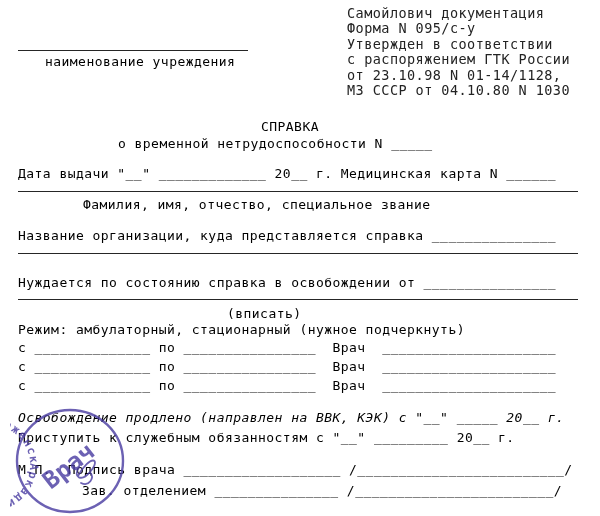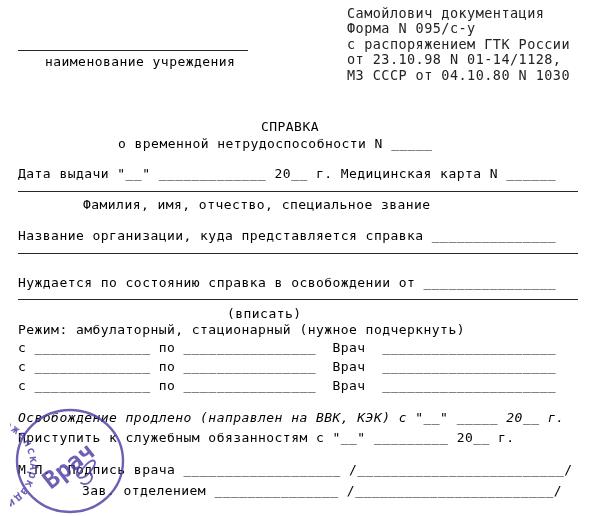--- a/index.html
+++ b/index.html
@@ -52,20 +52,21 @@
 <body>
 
 <div id="form-page">
 
   <div class="rule" style="left:18px; top:50px; width:230px;"></div>
   <div class="line" style="left:45px; top:54px;">наименование учреждения</div>
 
   <div id="doc-info">
     <div class="docinfo-line">Самойлович документация</div>
     <div class="docinfo-line">Форма N 095/с-у</div>
+    <div class="docinfo-line">Утвержден в соответствии</div>
     <div class="docinfo-line">с распоряжением ГТК России</div>
     <div class="docinfo-line">от 23.10.98 N 01-14/1128,</div>
     <div class="docinfo-line">МЗ СССР от 04.10.80 N 1030</div>
   </div>
 
   <div class="line" style="left:261px; top:119px;">СПРАВКА</div>
   <div class="line" style="left:118px; top:136px;">о временной нетрудоспособности N _____</div>
 
   <div class="line" style="left:18px; top:166px;">Дата выдачи "__" _____________ 20__ г. Медицинская карта N ______</div>
   <div class="rule" style="left:18px; top:191px; width:560px;"></div>

